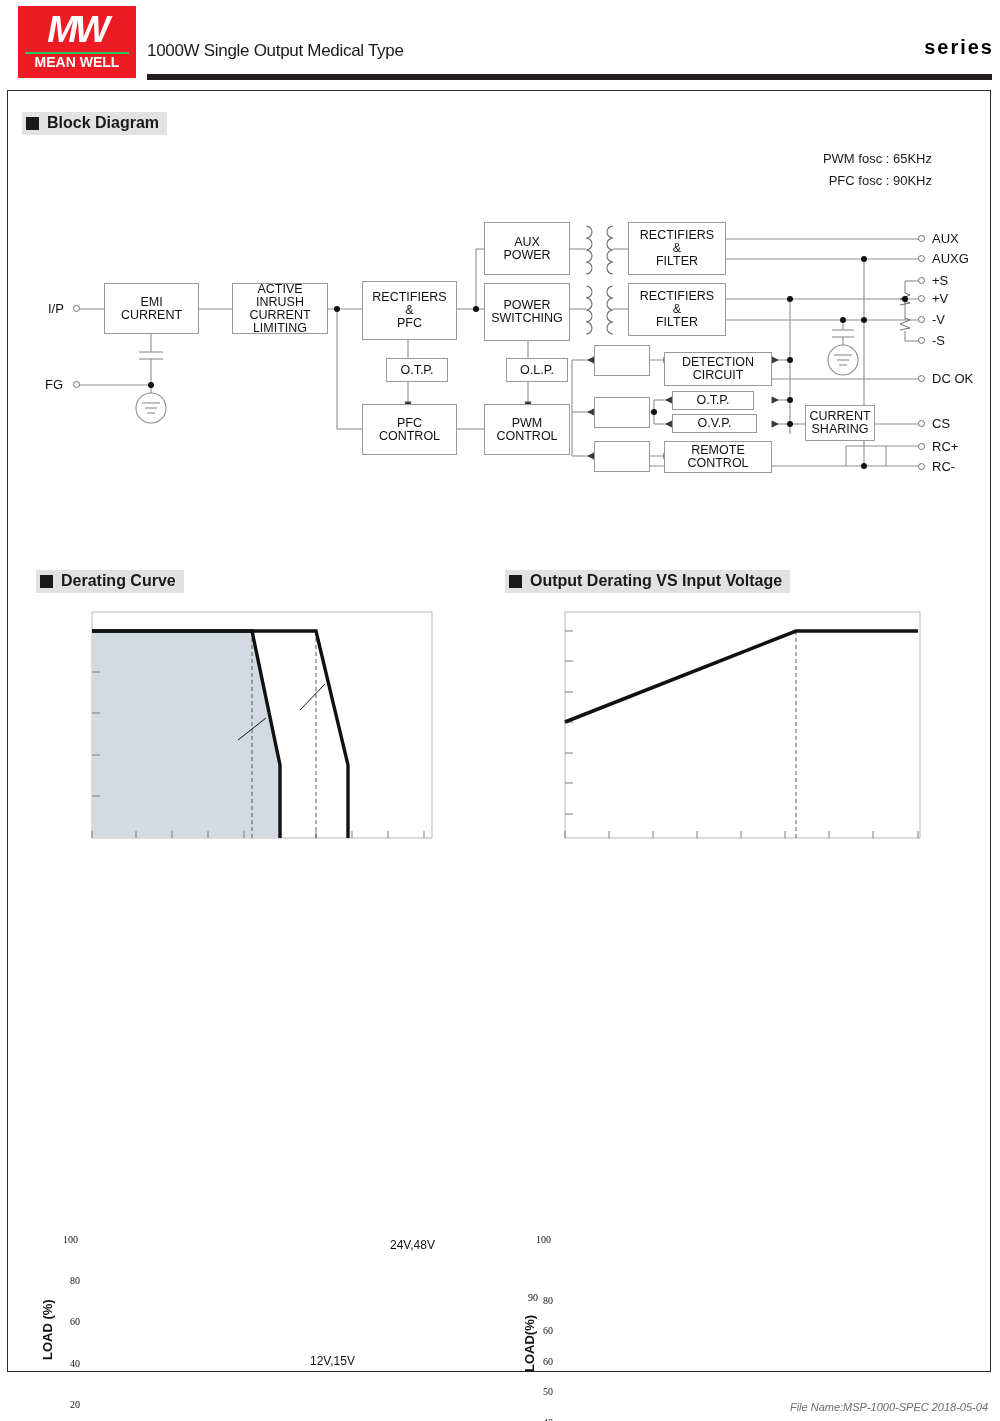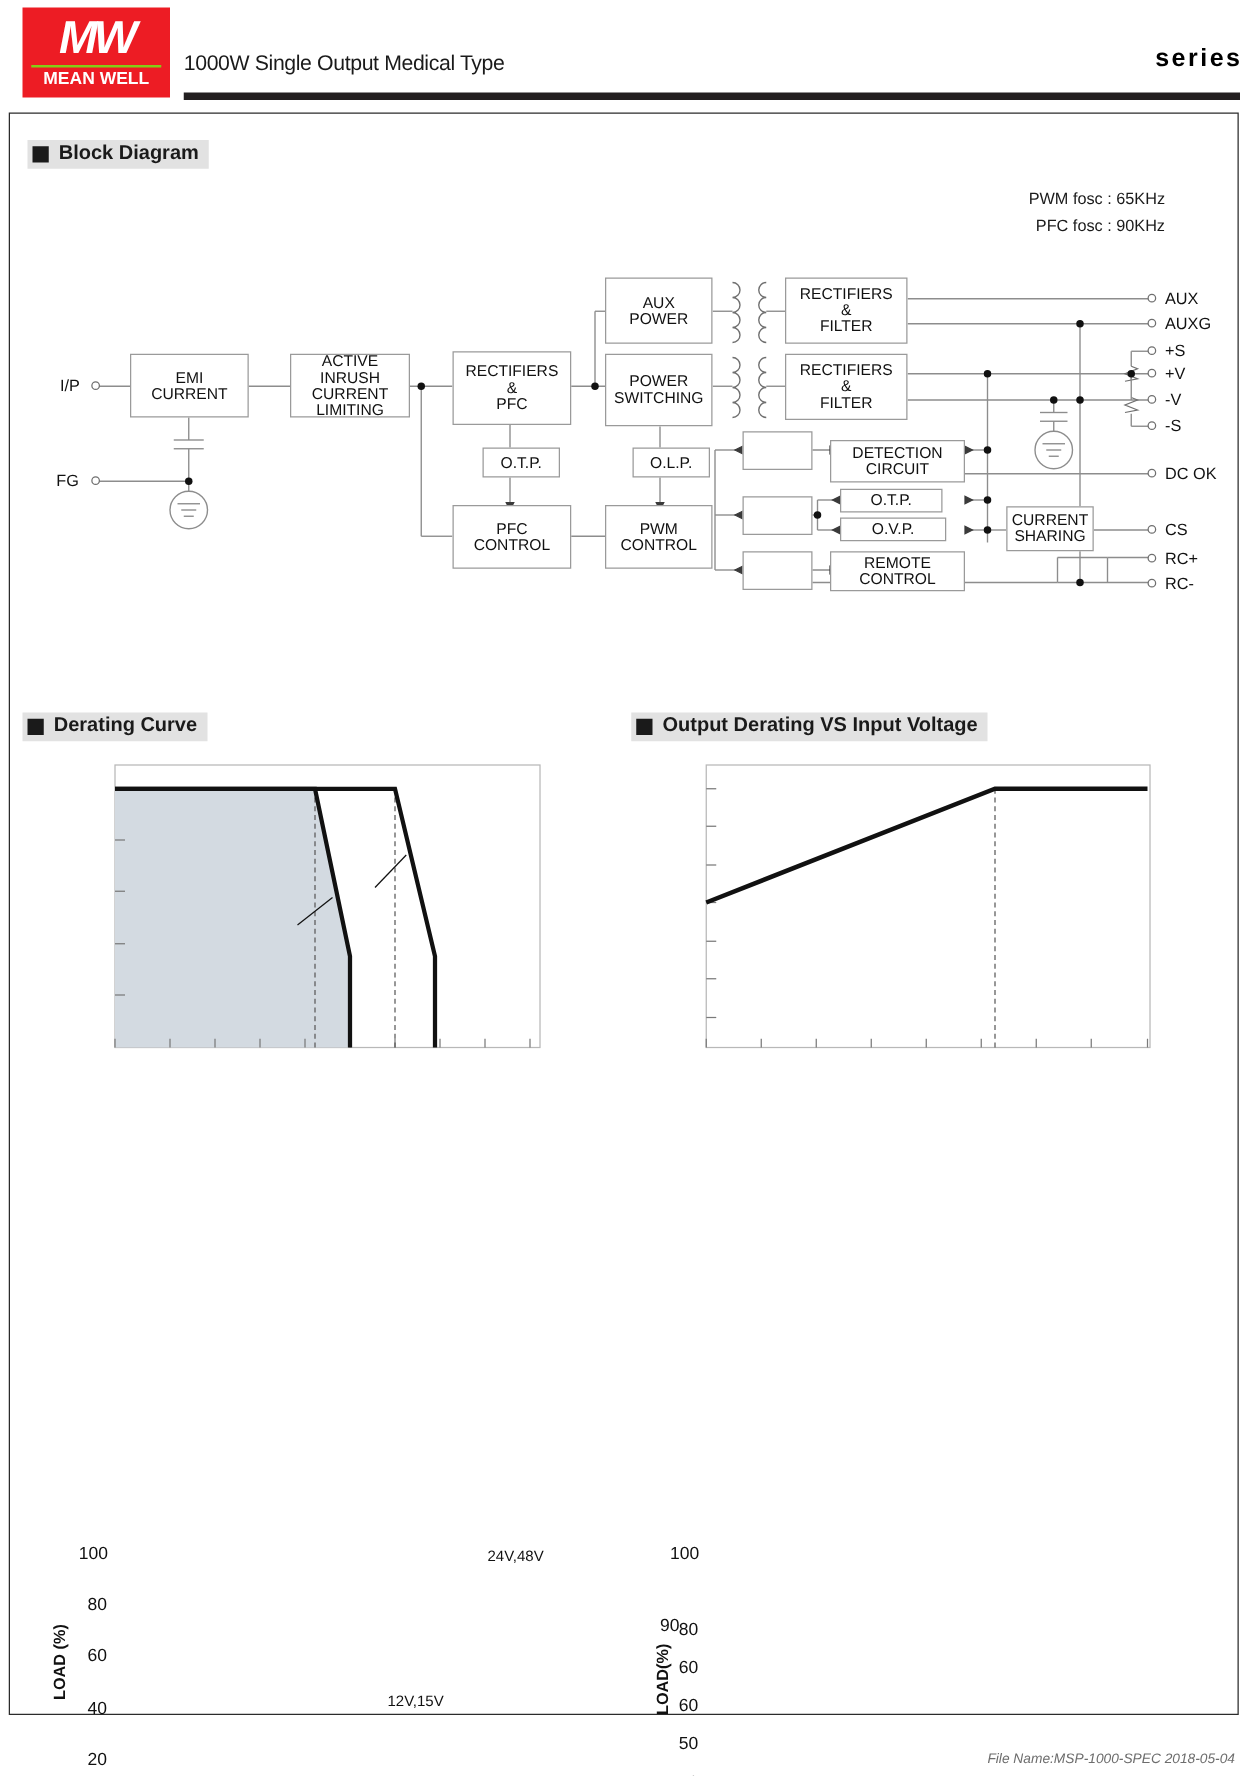--- a/index.html
+++ b/index.html
@@ -17,21 +17,21 @@
     display:flex;flex-direction:column;align-items:center;justify-content:flex-start;
   }
   #logo-mw{
     font-family:"Liberation Sans", sans-serif;font-weight:bold;font-style:italic;
     font-size:37px;letter-spacing:-3px;line-height:44px;margin-top:2px;
     color:#ffffff;
   }
   #logo-name{
     font-family:"Liberation Sans", sans-serif;font-weight:bold;
     font-size:14px;letter-spacing:0px;line-height:15px;
-    color:#ffffff;border-top:2px solid #84cc16;width:104px;text-align:center;padding-top:1px;
+    color:#ffffff;border-top:2px solid #22c55e;width:104px;text-align:center;padding-top:1px;
   }
   #header-subtitle{
     position:absolute;left:147px;top:41px;
     font-size:17px;color:#1a1a1a;letter-spacing:-0.3px;
     font-family:"Liberation Sans", sans-serif;
   }
   #header-model{
     position:absolute;right:70px;top:22px;
     font-size:37px;font-weight:bold;letter-spacing:2px;color:#000;
     font-family:"Liberation Sans", sans-serif;
@@ -85,22 +85,22 @@
   .dot{position:absolute;width:6px;height:6px;background:#111;border-radius:50%;}
   svg.wires{position:absolute;left:0;top:0;width:1000px;height:520px;}
   
   .chart-wrap{position:absolute;}
   .axis-label-y{
     position:absolute;font-size:13px;font-weight:bold;color:#111;
     transform-origin:0 0;transform:rotate(-90deg);white-space:nowrap;
     font-family:"Liberation Sans", sans-serif;
   }
   .tick-txt{
-    position:absolute;font-size:14px;color:#111;white-space:nowrap;
-    font-family:Liberation Sans, sans-serif;
+    position:absolute;font-size:10px;color:#111;white-space:nowrap;
+    font-family:Liberation Serif, serif;
   }
   .curve-ann{
     position:absolute;font-size:12px;color:#111;white-space:nowrap;
     font-family:"Liberation Sans", sans-serif;
   }
   
   #footer-file{
     position:absolute;right:12px;bottom:8px;
     font-size:11px;font-style:italic;color:#6d6d6d;white-space:nowrap;
     font-family:"Liberation Sans", sans-serif;
@@ -411,21 +411,21 @@
   <div class="circ" style="left:918px;top:420px;"></div>
   <div class="term-label" style="left:932px;top:416px;">CS</div>
 
   <div class="circ" style="left:918px;top:443px;"></div>
   <div class="term-label" style="left:932px;top:439px;">RC+</div>
 
   <div class="circ" style="left:918px;top:463px;"></div>
   <div class="term-label" style="left:932px;top:459px;">RC-</div>
 </div>
 
-<div class="sect-title" style="left:18px;top:570px;text-align:right;">
+<div class="sect-title" style="left:36px;top:570px;text-align:right;">
   <span class="sq"></span>
   <span class="tx">Derating Curve</span>
 </div>
 
 <div class="chart-wrap" style="left:0px;top:600px;width:500px;height:300px;">
   <svg width="500" height="300" viewBox="0 0 500 300">
 
     <rect x="92" y="12" width="340" height="226" fill="#ffffff" stroke="#b8b8b8" stroke-width="1"></rect>
 
     <polygon points="92,31 252,31 280,165 280,238 92,238" fill="#d3dae1" stroke="none"></polygon>

